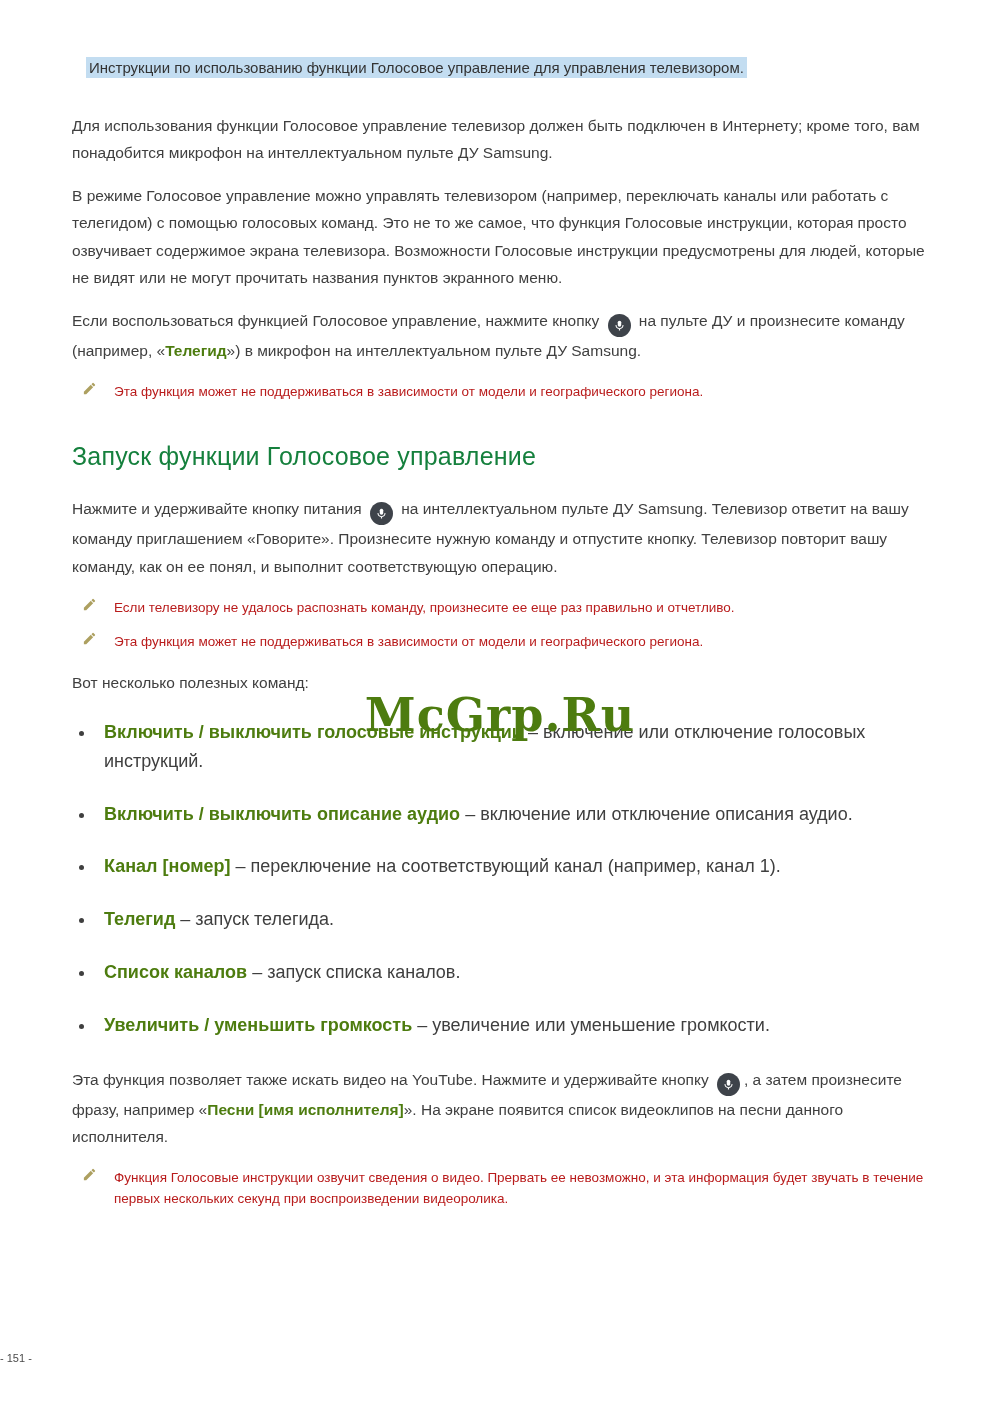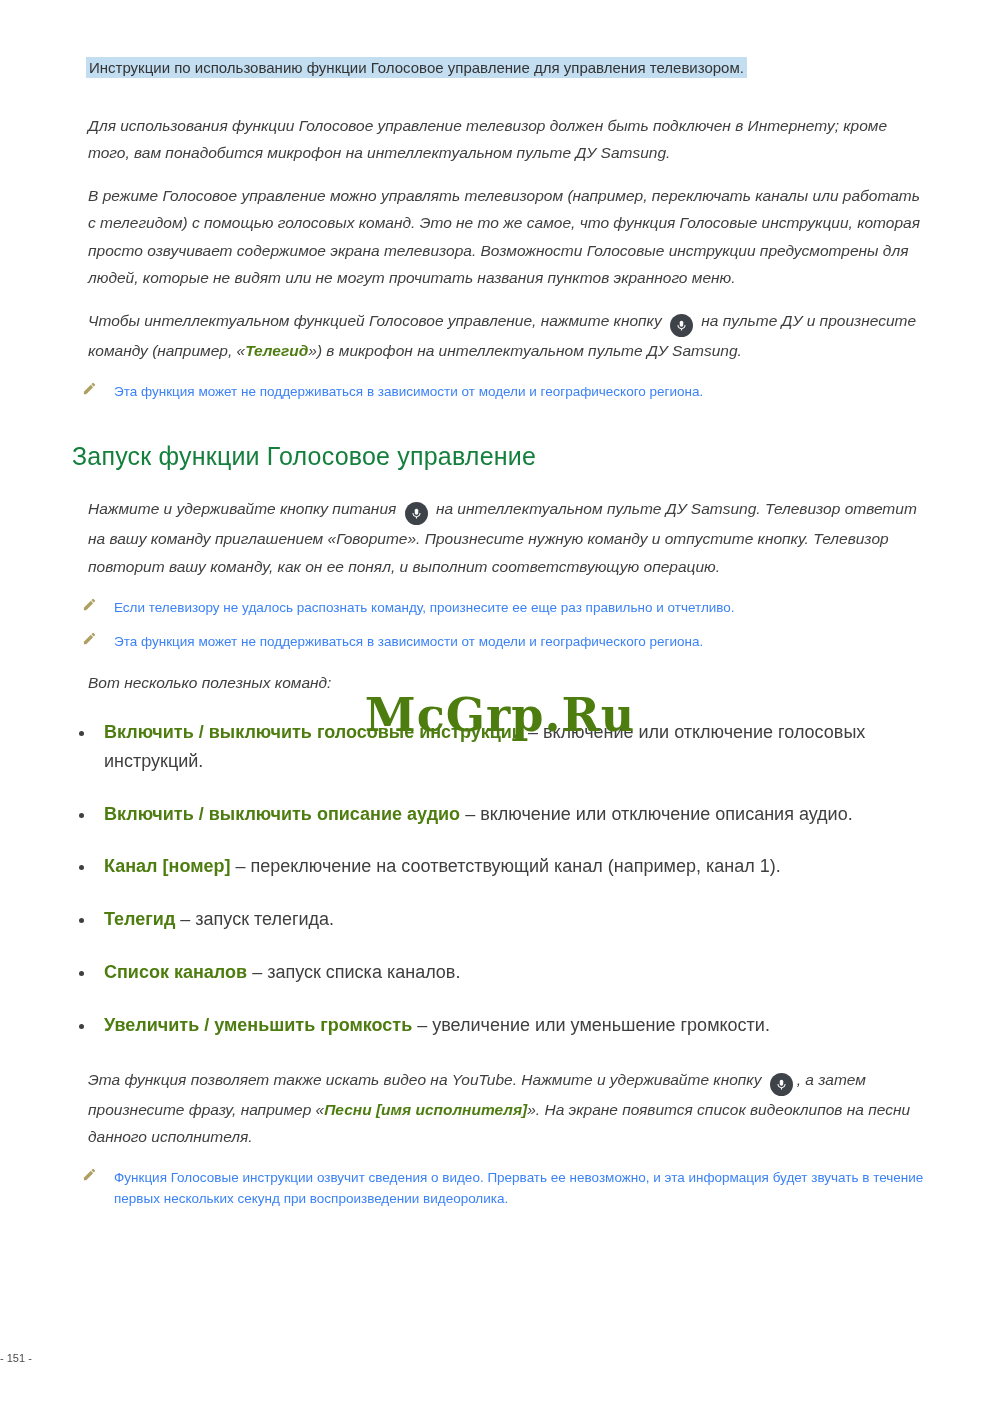--- a/index.html
+++ b/index.html
@@ -35,32 +35,31 @@
     background:#c3ddf1;
     color:#333;
     font-size:15px;
     line-height:1.6;
     padding:2px 3px;
   }
   .para{
     font-size:15.5px;
     line-height:1.75;
     color:#3f3f3f;
-    margin:0 0 16px 16px;
-    font-style:italic;
+    margin:0 0 16px 0;
   }
   .para .b, .bullet .b{
     font-weight:bold;
     color:#4d7c0f;
   }
   .note{
     display:flex;
     align-items:flex-start;
     margin:2px 0 12px 10px;
-    color:#3b82f6;
+    color:#b91c1c;
     font-size:13.5px;
     line-height:1.6;
   }
   .note-icon{
     flex:0 0 auto;
     width:22px;height:18px;
     margin-right:10px;
     margin-top:1px;
   }
   .note-icon svg{width:15px;height:15px;fill:#ada060;}
@@ -117,21 +116,21 @@
 
 
   <div class="highlight-wrap">
     <span class="highlight">Инструкции по использованию функции Голосовое управление для управления телевизором.</span>
   </div>
 
   <p class="para">Для использования функции Голосовое управление телевизор должен быть подключен в Интернету; кроме того, вам понадобится микрофон на интеллектуальном пульте ДУ Samsung.</p>
 
   <p class="para">В режиме Голосовое управление можно управлять телевизором (например, переключать каналы или работать с телегидом) с помощью голосовых команд. Это не то же самое, что функция Голосовые инструкции, которая просто озвучивает содержимое экрана телевизора. Возможности Голосовые инструкции предусмотрены для людей, которые не видят или не могут прочитать названия пунктов экранного меню.</p>
 
-  <p class="para"><span>Чтобы интеллектуальном функцией Голосовое управление, нажмите кнопку </span><span class="inline-icon">
+  <p class="para"><span>Если воспользоваться функцией Голосовое управление, нажмите кнопку </span><span class="inline-icon">
         <svg viewBox="0 0 24 24">
           <path d="M12 14.5a3.2 3.2 0 0 0 3.2-3.2V6.2a3.2 3.2 0 1 0-6.4 0v5.1A3.2 3.2 0 0 0 12 14.5z"></path>
           <path d="M17.6 11.3a5.6 5.6 0 0 1-11.2 0H4.6a7.4 7.4 0 0 0 6.3 7.3V21h2.2v-2.4a7.4 7.4 0 0 0 6.3-7.3h-1.8z"></path>
         </svg>
       </span><span> на пульте ДУ и произнесите команду (например, «</span><span class="b">Телегид</span><span>») в микрофон на интеллектуальном пульте ДУ Samsung.</span></p>
 
   <div class="note">
     <span class="note-icon">
       <svg viewBox="0 0 24 24">
           <path d="M3 17.25V21h3.75L17.81 9.94l-3.75-3.75L3 17.25zM20.71 7.04a1 1 0 0 0 0-1.41l-2.34-2.34a1 1 0 0 0-1.41 0l-1.83 1.83 3.75 3.75 1.83-1.83z"></path>

